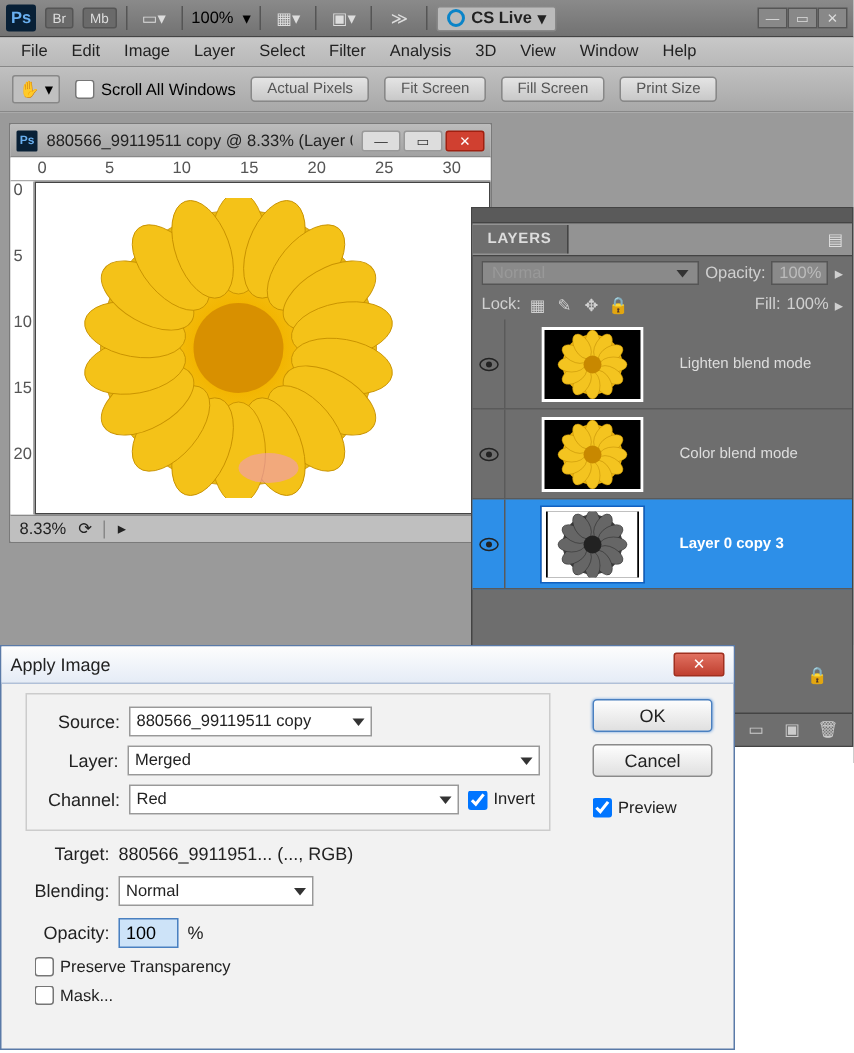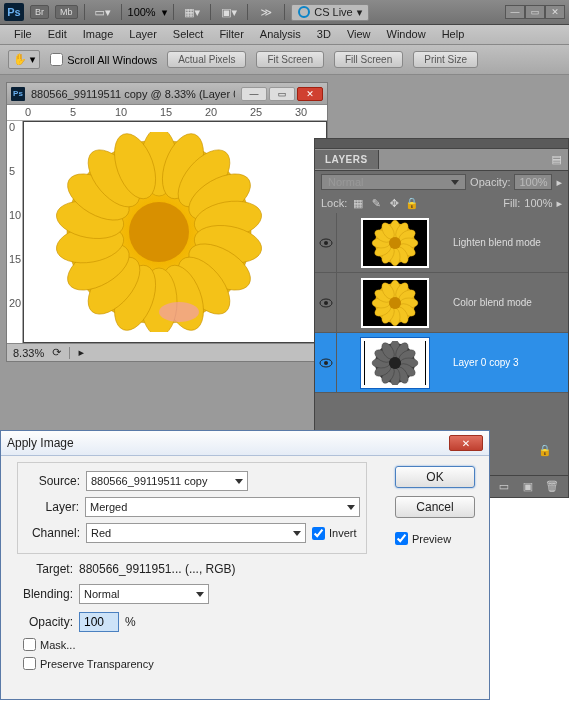--- a/index.html
+++ b/index.html
@@ -4,21 +4,21 @@
 <style>
 * { box-sizing: border-box; margin: 0; padding: 0; font-family: "Segoe UI", Tahoma, sans-serif; font-size: 11px; }
 body { background: #fff; width: 569px; height: 702px; position: relative; overflow: hidden; }
 
 
 .topbar { background: linear-gradient(#8a8a8a,#727272); height: 25px; display: flex; align-items: center; padding: 0 4px; gap: 6px; border-bottom: 1px solid #444; }
 .ps-icon { width: 20px; height: 18px; background: #082036; border-radius: 2px; color: #6ab0f0; font-weight: bold; font-size: 11px; display: flex; align-items: center; justify-content: center; }
 .top-chip { background:#6a6a6a; border:1px solid #555; border-radius:2px; color:#ddd; font-size:9px; padding:1px 4px; }
 .top-icon { width: 24px; height: 18px; display:flex; align-items:center; justify-content:center; color:#ddd; }
 .top-sep { width:1px; height:16px; background:#555; }
-.cslive { background:#bbb; border:1px solid #888; border-radius:2px; padding:1px 6px; display:flex; align-items:center; gap:4px; color:#222; font-size:11px; }
+.cslive { background:#bbb; border:1px solid #888; border-radius:2px; padding:1px 6px; display:flex; align-items:center; gap:4px; color:#222; font-size:11px;font-weight:bold; }
 .cslive .ring { width:12px; height:12px; border:2px solid #0a84c8; border-radius:50%; }
 .winbtns { display:flex; gap:0; margin-left:auto; }
 .winbtns div { width:20px; height:14px; border:1px solid #555; background:#888; display:flex; align-items:center; justify-content:center; color:#ddd; font-size:9px; }
 
 
 .menubar { background: linear-gradient(#c8c8c8,#b8b8b8); height: 20px; display:flex; align-items:flex-start; padding:0 6px; gap:0; border-bottom:1px solid #888; }
 .menubar span { padding: 3px 8px; color:#222; cursor:default; }
 
 
 .optbar { background: linear-gradient(#c0c0c0,#a8a8a8); height: 30px; display:flex; align-items:center; padding:0 8px; gap:10px; border-bottom:1px solid #888; }
@@ -55,21 +55,21 @@
 .layers-lock { height:20px; display:flex; align-items:center; padding:0 6px; gap:4px; color:#d0d0d0; font-size:10px; }
 .lock-ico { width:14px; height:14px; display:flex; align-items:center; justify-content:center; }
 .layer-list { background:#6e6e6e; }
 .layer-row { height:60px; display:flex; align-items:center; border-bottom:1px solid #5a5a5a; gap:24px; padding-right:24px; }
 .layer-row.sel { background:#2d8fe8; }
 .layer-eye { width:22px; height:100%; border-right:1px solid #5a5a5a; display:flex; align-items:center; justify-content:center; }
 .eye-svg { width:14px; height:10px; }
 .layer-thumb { width:68px; height:50px; background:#000; border:2px solid #fff; display:flex; align-items:center; justify-content:center; overflow:hidden; }
 .layer-row.sel .layer-thumb { border:3px solid #fff; outline:1px solid #1060c0; }
 .layer-name { color:#ddd; font-size:10px; }
-.layer-row.sel .layer-name { color:#fff; font-weight:normal; }
+.layer-row.sel .layer-name { color:#fff; font-weight:bold; }
 .layers-foot { position:absolute; bottom:0; left:0; right:0; height:22px; background:#6e6e6e; border-top:1px solid #444; display:flex; align-items:center; justify-content:flex-end; gap:8px; padding:0 8px; }
 .lf-ico { width:16px; height:14px; display:flex; align-items:center; justify-content:center; color:#ccc; }
 .lock-badge { position:absolute; right:16px; bottom:40px; color:#333; }
 
 
 .dialog { position:absolute; left:0; top:430px; width:490px; height:270px; background:#f2f2f2; border:1px solid #5a7aa8; }
 .dialog-title { height:20px; background: linear-gradient(#fdfdfd,#e5ecf6); border-bottom:1px solid #b0c0d8; display:flex; align-items:center; padding:12px 6px; }
 .dialog-title .t { color:#222; font-size:12px; flex:1; }
 .dialog-title .close { width:34px; height:16px; background: linear-gradient(#e07060,#c04030); border:1px solid #a03020; border-radius:2px; color:#fff; display:flex; align-items:center; justify-content:center; font-size:10px; }
 .dialog-body { padding:10px 12px; position:relative; height:244px; color:#222; }
@@ -397,30 +397,30 @@
       <div class="dlg-select" style="width:130px">
           <span>Normal</span>
           <span class="tri"></span>
         </div>
     </div>
     <div class="dlg-row" style="margin-left:4px;margin-top:8px">
       <div class="dlg-label">Opacity:</div>
       <input class="dlg-input" style="width: 40px; background: rgb(205, 227, 248); border: 1px solid rgb(74, 128, 192);" value="100">
       <span style="font-size:12px">%</span>
     </div>
+    <div class="dlg-row" style="margin-left:10px;margin-top:4px">
+      <label class="dlg-chk">
+          <input type="checkbox" style="">
+          <span>Preserve Transparency</span>
+        </label>
+    </div>
     <div class="dlg-row" style="margin-left:10px">
       <label class="dlg-chk">
           <input type="checkbox" style="">
           <span>Mask...</span>
-        </label>
-    </div>
-    <div class="dlg-row" style="margin-left:10px;margin-top:4px">
-      <label class="dlg-chk">
-          <input type="checkbox" style="">
-          <span>Preserve Transparency</span>
         </label>
     </div>
 
     <div class="dlg-btns">
       <div class="dlg-btn default">OK</div>
       <div class="dlg-btn">Cancel</div>
       <label class="dlg-chk" style="margin-top:6px">
           <input type="checkbox" checked="" style="">
           <span>Preview</span>
         </label>

